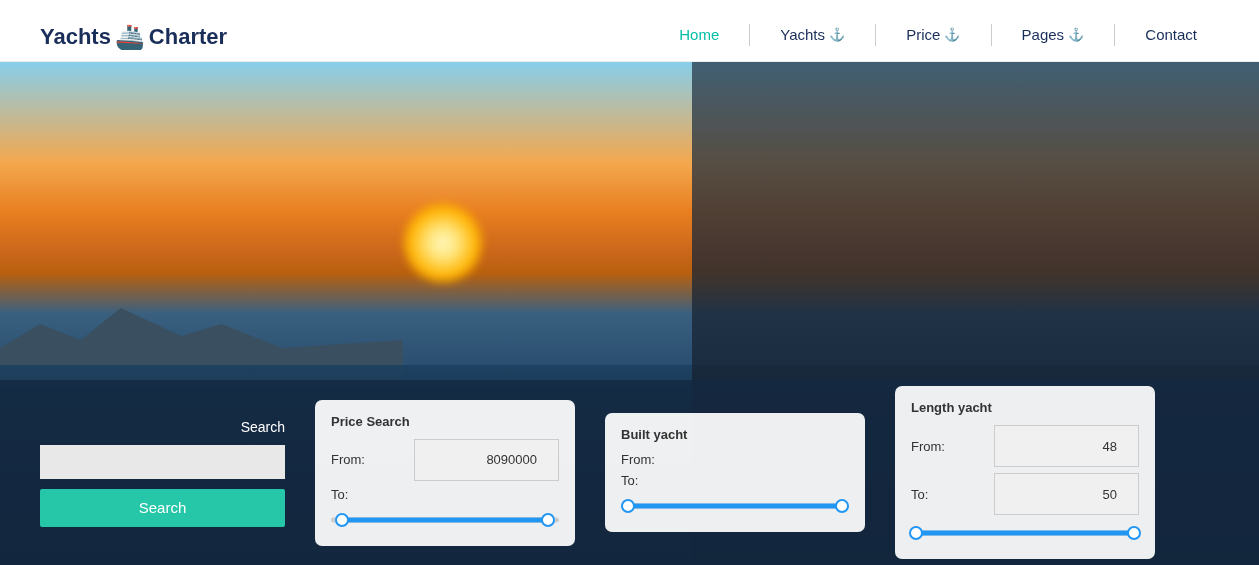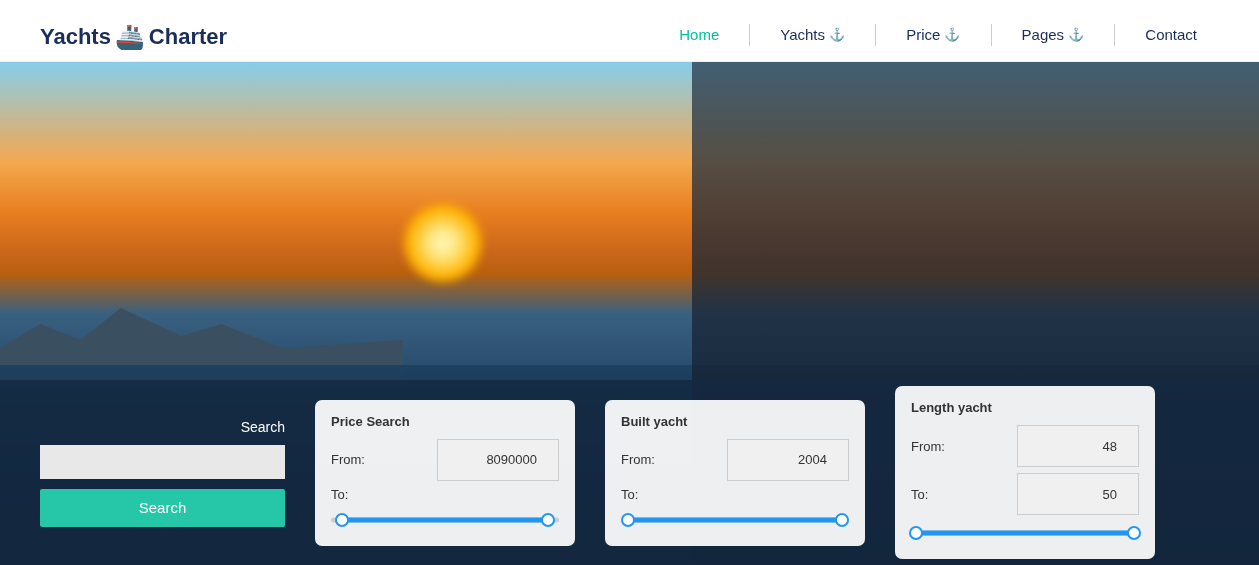--- a/index.html
+++ b/index.html
@@ -183,21 +183,21 @@
       align-items: center;
       justify-content: space-between;
       margin-bottom: 6px;
     }
     .filter-row label {
       font-size: 13px;
       color: #333;
       min-width: 40px;
     }
     .filter-row input[type="number"] {
-      width: 122px;
+      width: 145px;
       height: 26px;
       border: 1px solid #ccc;
       background: #f0f0f0;
       text-align: right;
       padding: 20px 6px;
       font-size: 13px;
       color: #333;
       outline: none;
     }
     .range-slider-container {
@@ -321,21 +321,20 @@
         </div>
         <div class="range-thumb left"></div>
         <div class="range-thumb right"></div>
       </div>
     </div>
 
     <div class="filter-panel">
       <h4>Built yacht</h4>
       <div class="filter-row">
         <label>From:</label>
-        <input type="number" value="2004" style="">
       </div>
       <div class="filter-row">
         <label>To:</label>
       </div>
       <div class="range-slider-container">
         <div class="range-track">
           <div class="range-fill" style="left:3%;right:3%;"></div>
         </div>
         <div class="range-thumb left" style="left:3%"></div>
         <div class="range-thumb right" style="right:3%"></div>

